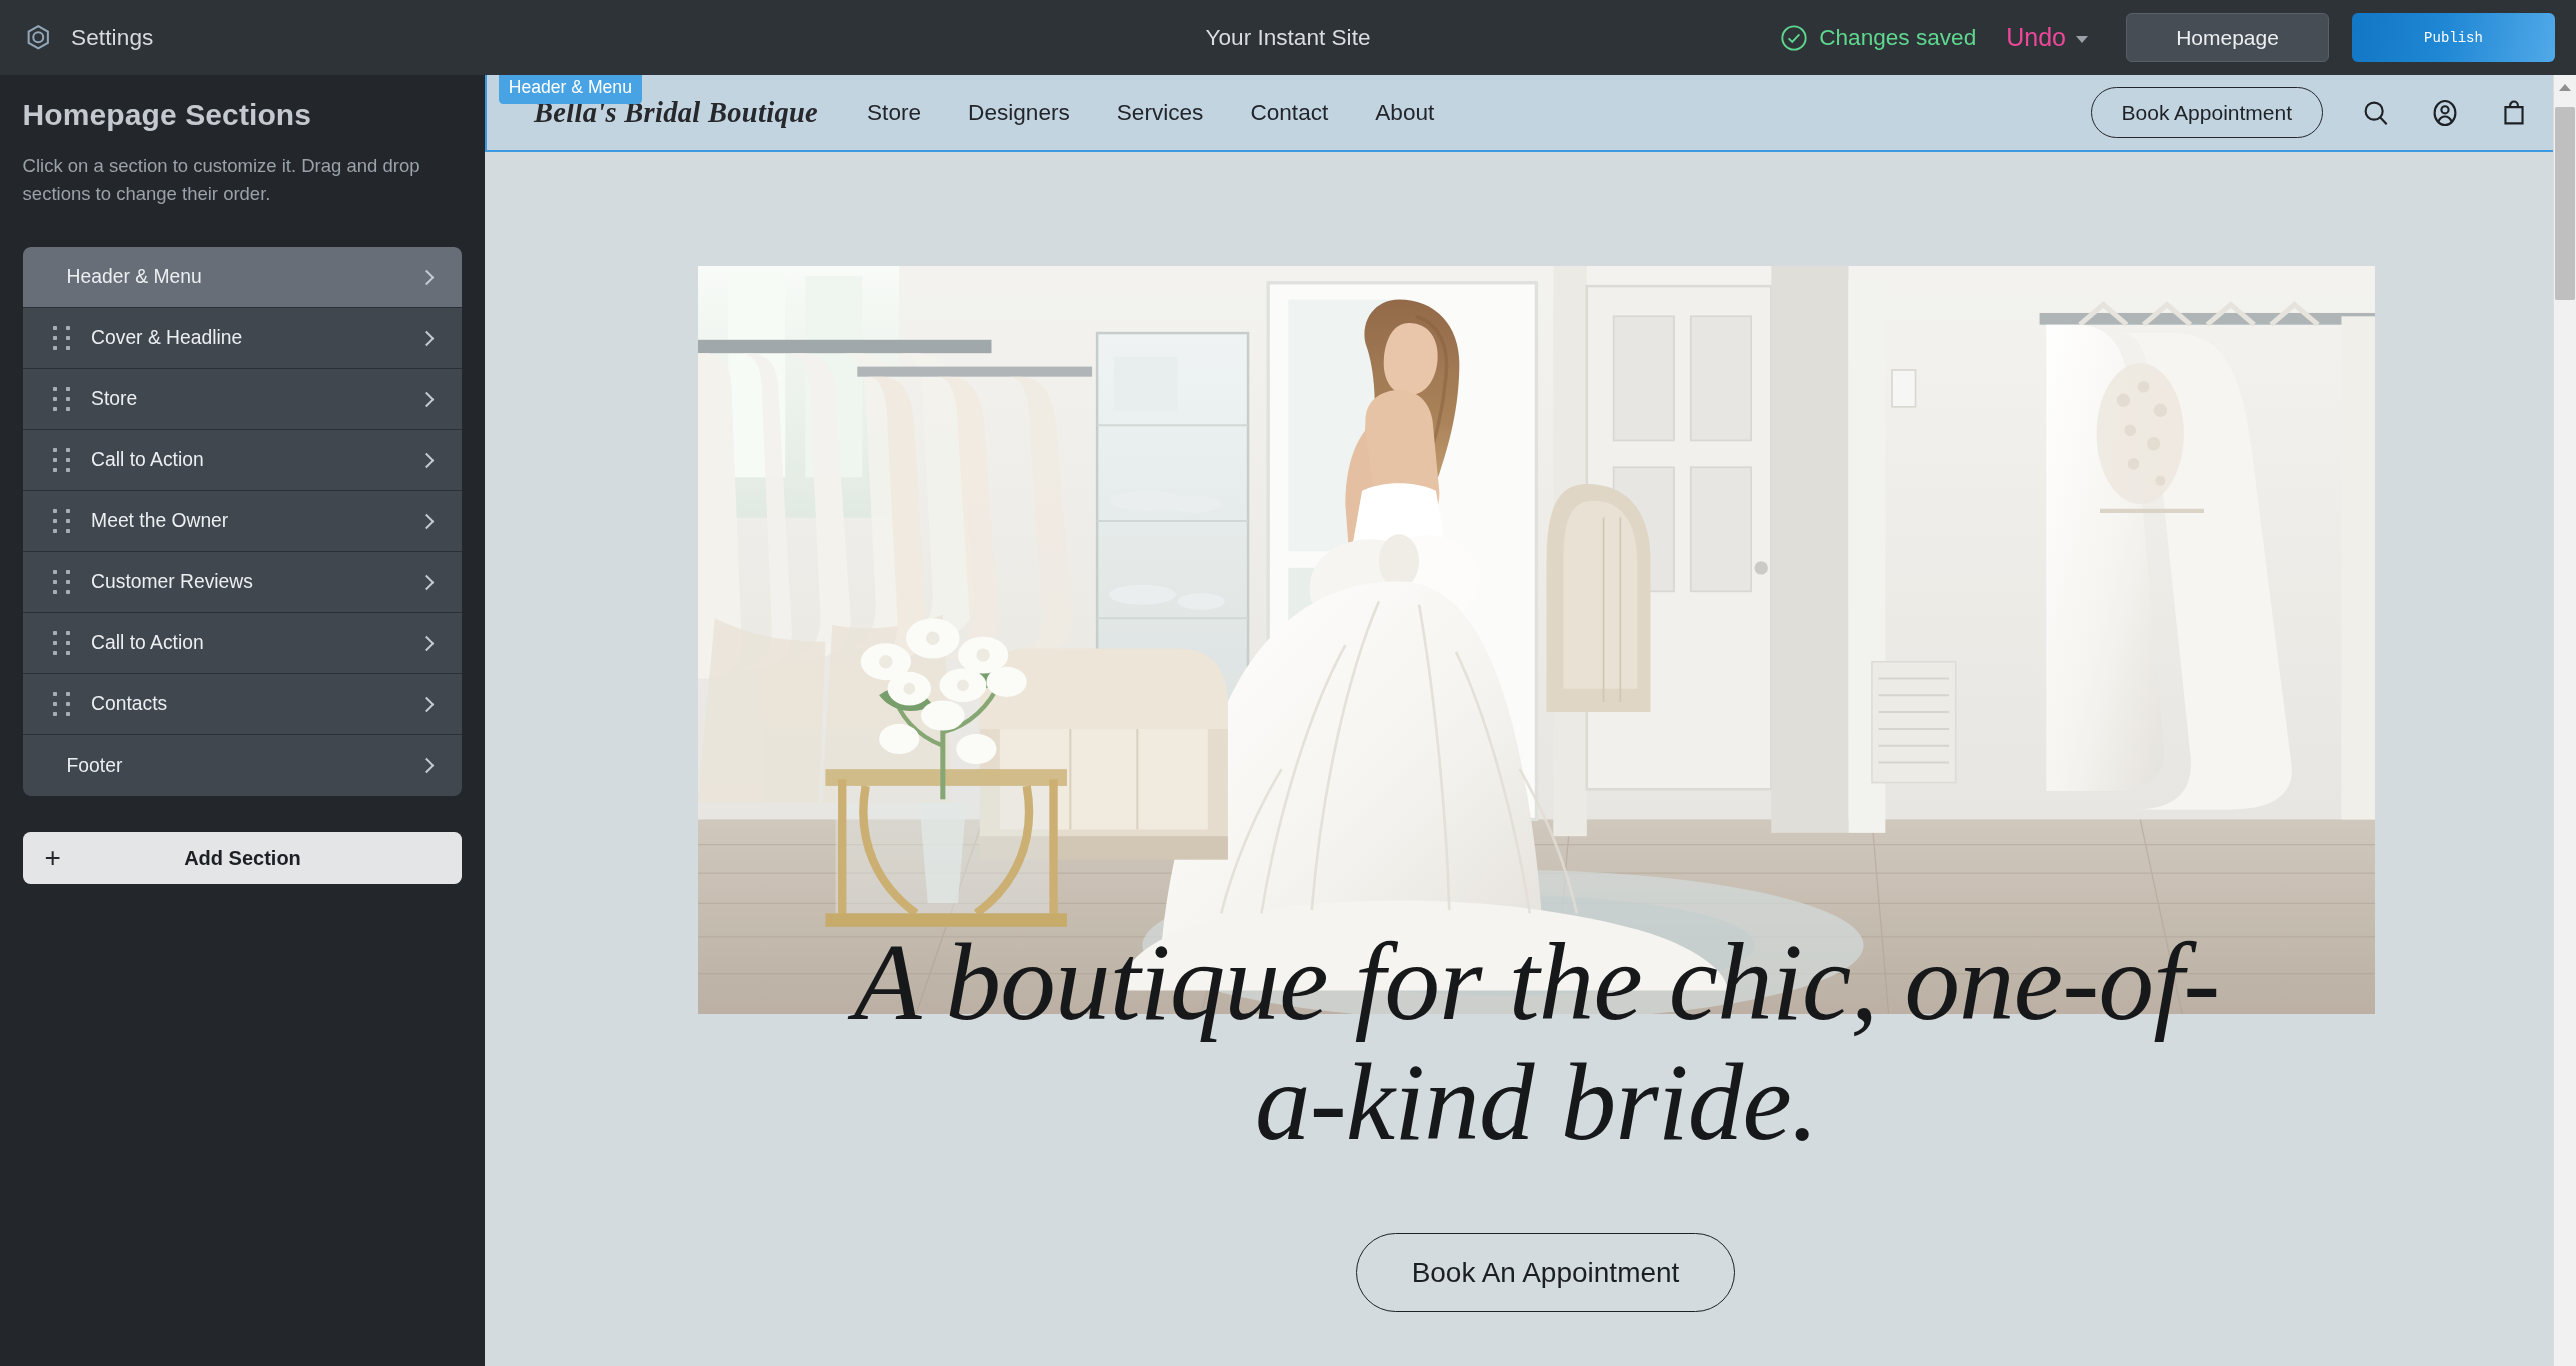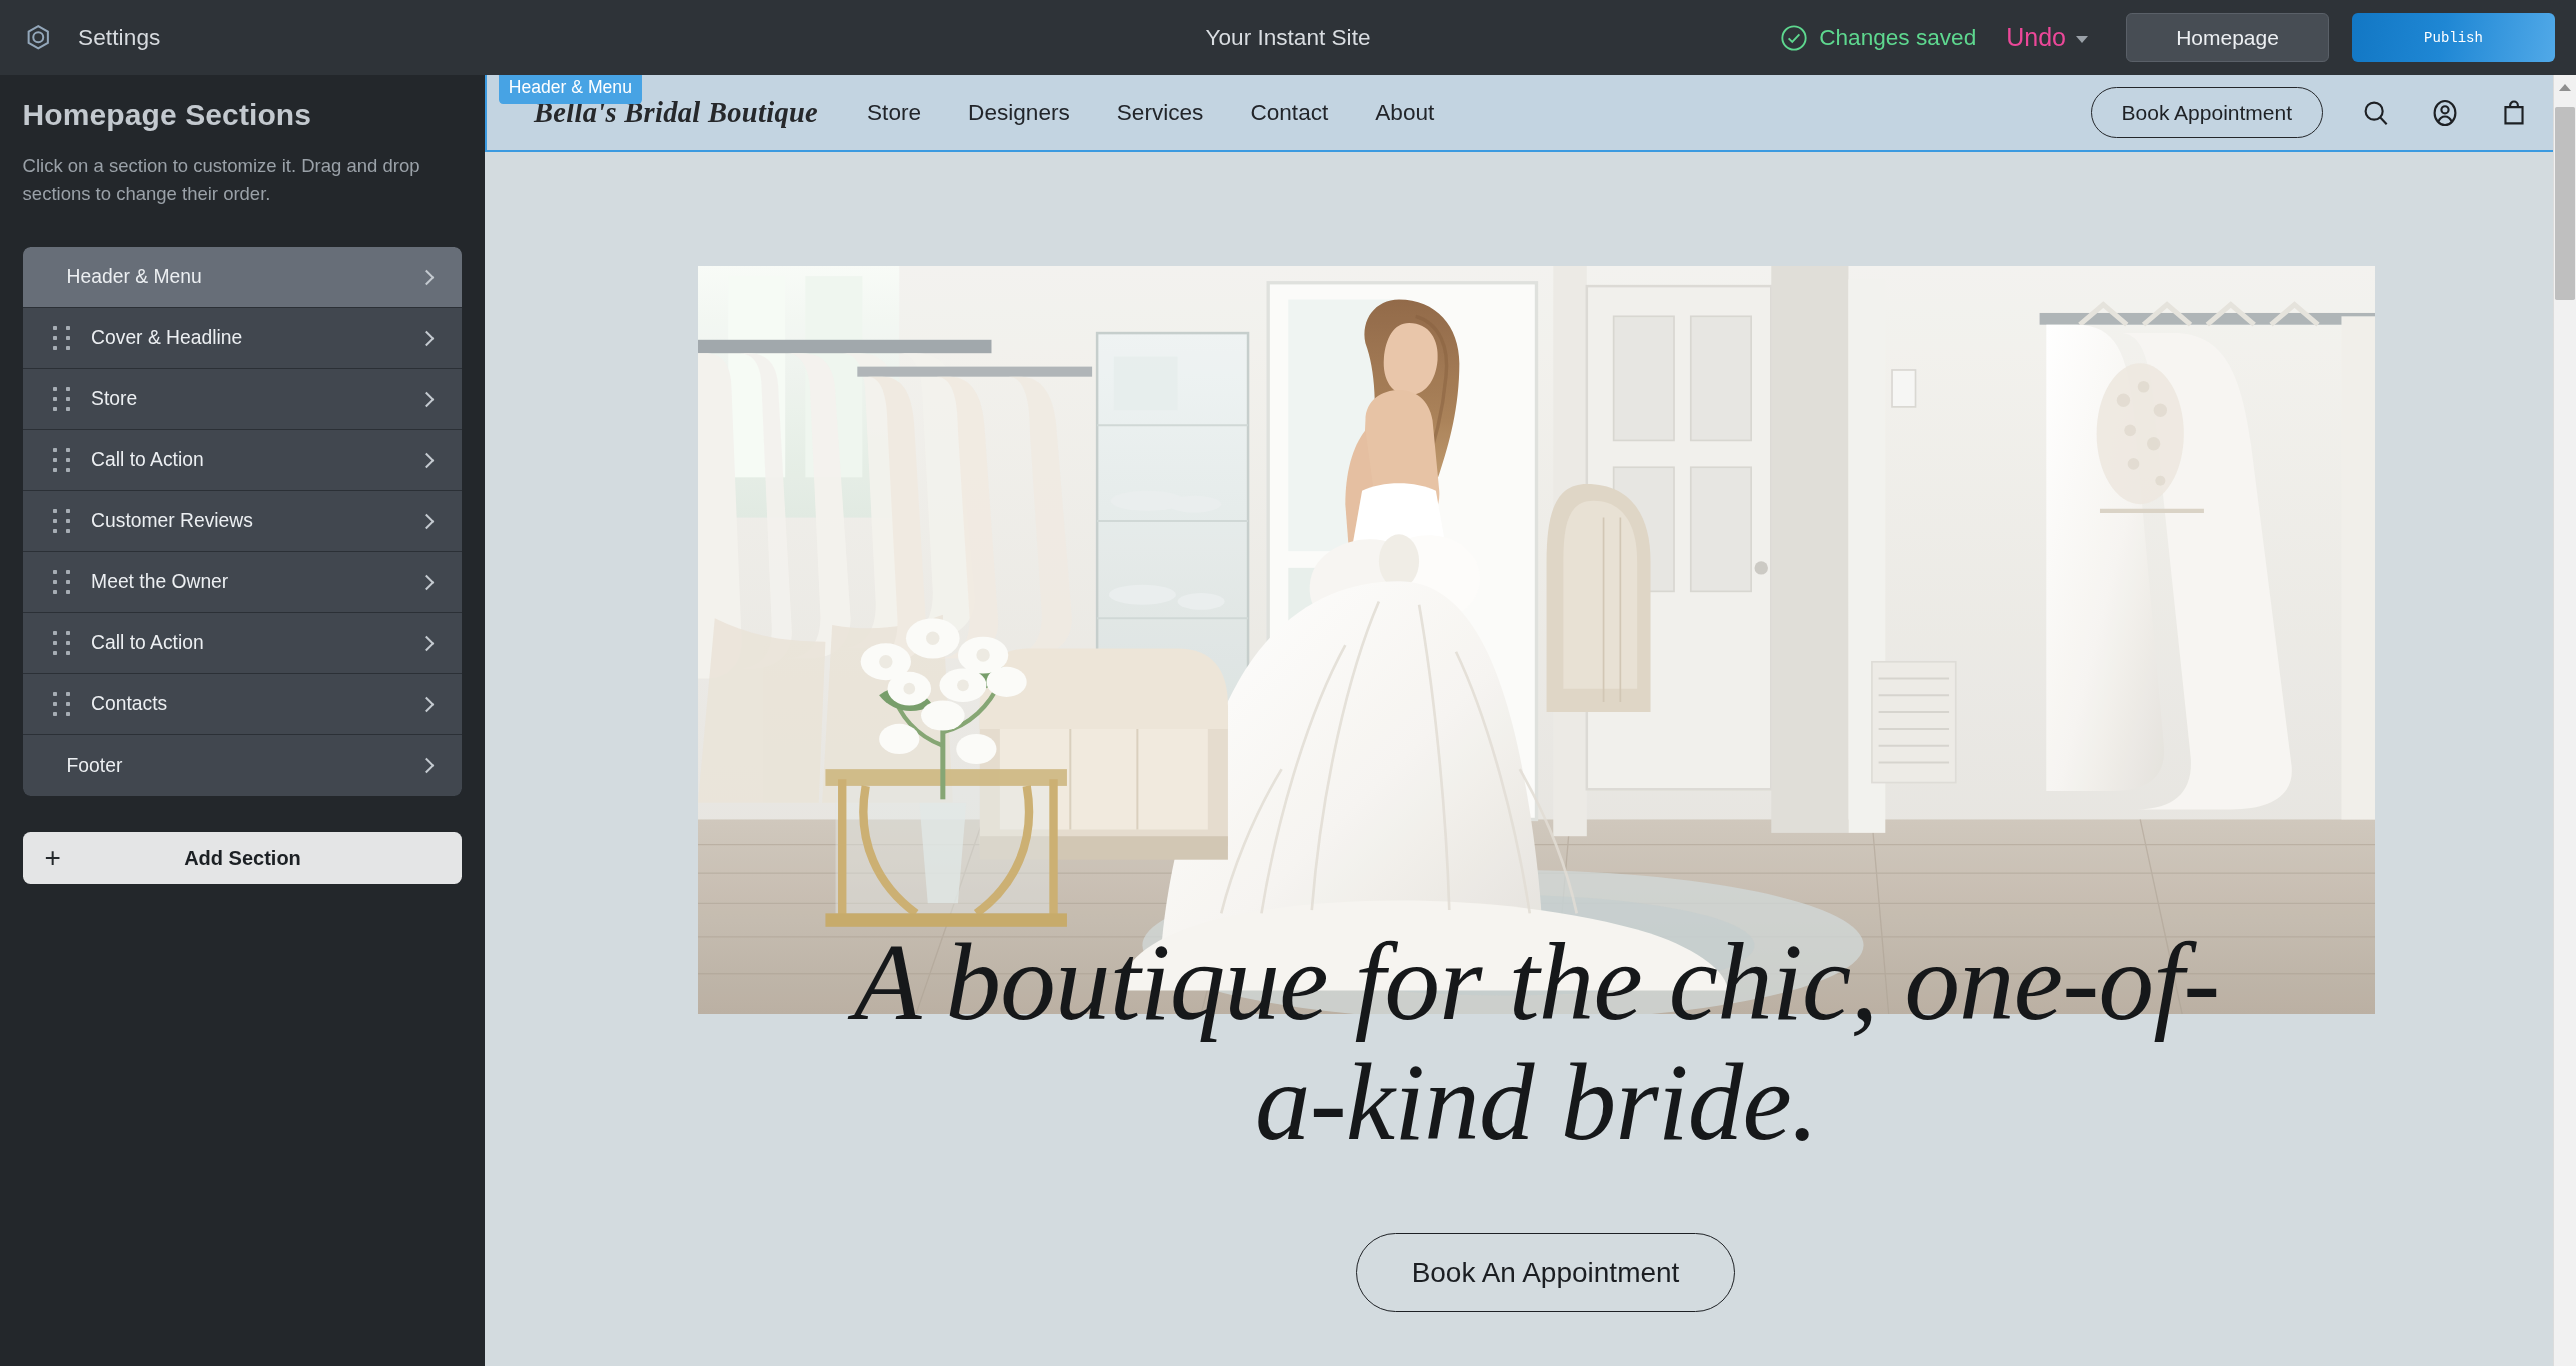--- a/index.html
+++ b/index.html
@@ -18,21 +18,21 @@
     top: 0; left: 0;
     width: 2576px;
     height: 75px;
     background: #2e3338;
     display: flex;
     align-items: center;
   }
   .settings-group {
     display: flex;
     align-items: center;
-    gap: 26px;
+    gap: 19px;
     margin-left: 23.5px;
     cursor: pointer;
   }
   .gear-icon {
     width: 28.5px; height: 28.5px;
     display: block;
   }
   .settings-label {
     color: #d7dbdf;
     font-size: 22.6px;
@@ -433,33 +433,33 @@
       </div>
       <div class="section-item">
         <div class="drag-handle">
           <i></i>
           <i></i>
           <i></i>
           <i></i>
           <i></i>
           <i></i>
         </div>
-        <span class="section-label">Customer Reviews</span>
+        <span class="section-label">Meet the Owner</span>
         <span class="chev-right"></span>
       </div>
       <div class="section-item">
         <div class="drag-handle">
           <i></i>
           <i></i>
           <i></i>
           <i></i>
           <i></i>
           <i></i>
         </div>
-        <span class="section-label">Meet the Owner</span>
+        <span class="section-label">Customer Reviews</span>
         <span class="chev-right"></span>
       </div>
       <div class="section-item">
         <div class="drag-handle">
           <i></i>
           <i></i>
           <i></i>
           <i></i>
           <i></i>
           <i></i>

